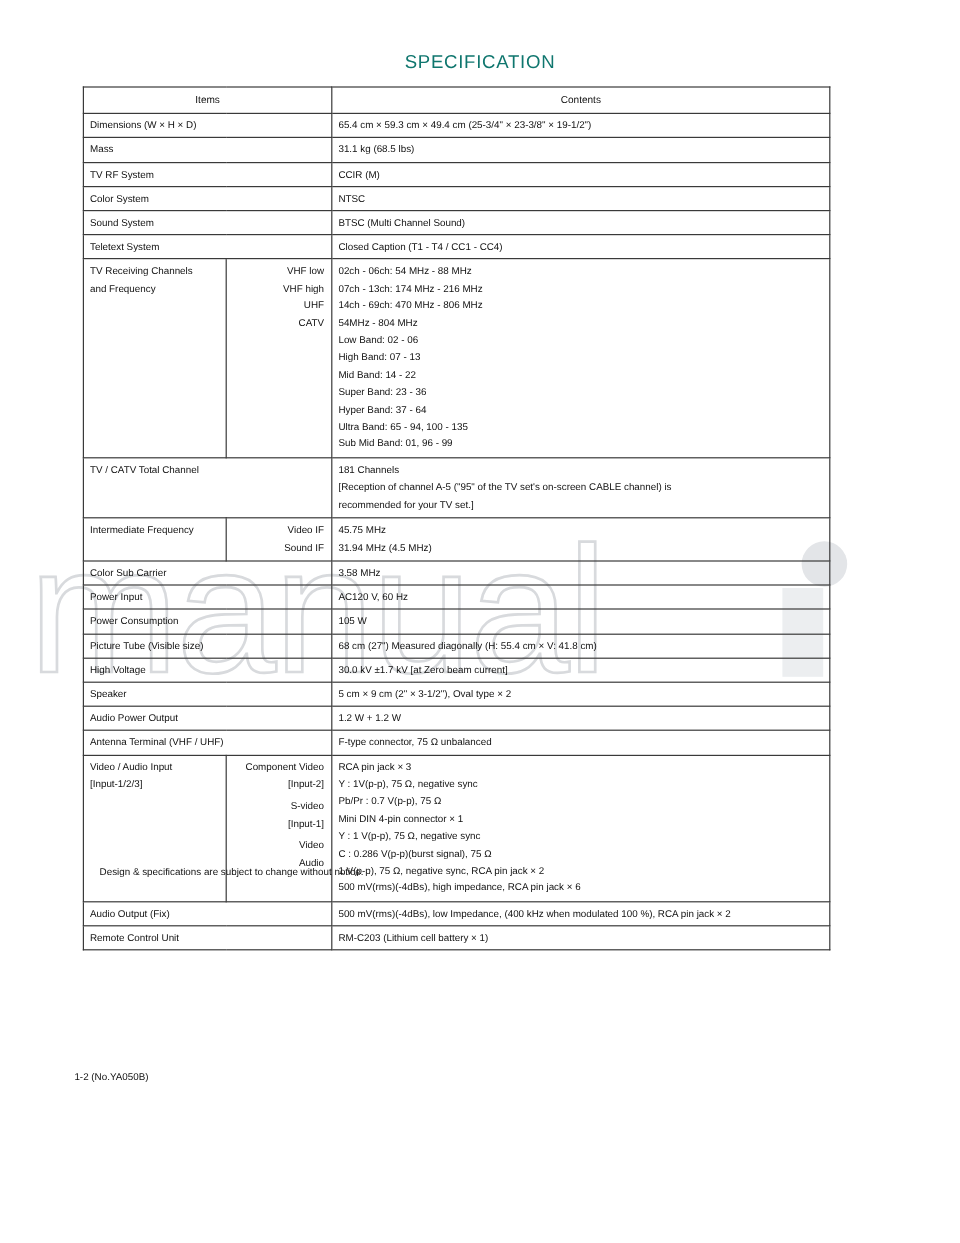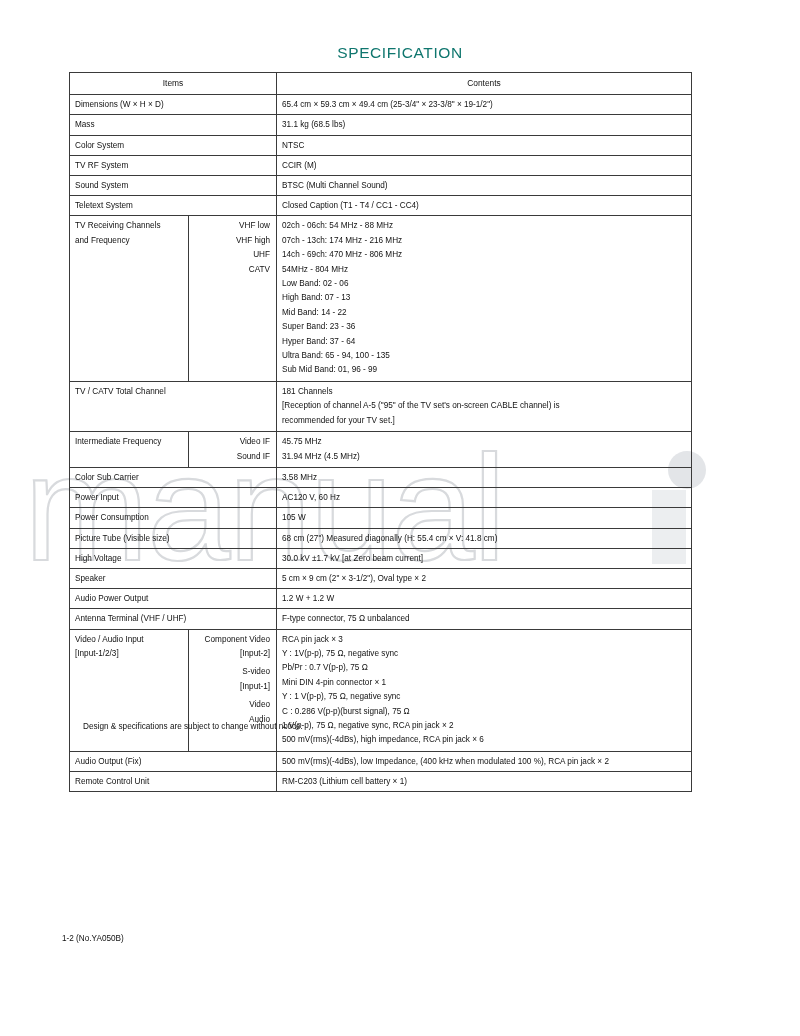--- a/index.html
+++ b/index.html
@@ -116,21 +116,20 @@
     color: #111;
     z-index: 2;
   }
   #page-footer {
     position: absolute;
     left: 62px;
     top: 893px;
     font-size: 8.2px;
     color: #111;
     z-index: 2;
-    margin-top: 41px;
   }
 </style>
 </head>
 <body>
 
 <div id="page">
 
   <div id="watermark">
     <svg width="700" height="160" viewBox="0 0 700 160" xmlns="http://www.w3.org/2000/svg">
       <text class="wm-text" x="0" y="128">manual</text>
@@ -173,33 +172,33 @@
           <td colspan="2">
             <div class="cell">Mass</div>
           </td>
           <td>
             <div class="cell">31.1 kg (68.5 lbs)</div>
           </td>
         </tr>
 
         <tr>
           <td colspan="2">
+            <div class="cell">TV RF System</div>
+          </td>
+          <td>
+            <div class="cell">CCIR (M)</div>
+          </td>
+        </tr>
+
+        <tr>
+          <td colspan="2">
             <div class="cell">Color System</div>
           </td>
           <td>
             <div class="cell">NTSC</div>
-          </td>
-        </tr>
-
-        <tr>
-          <td colspan="2">
-            <div class="cell">TV RF System</div>
-          </td>
-          <td>
-            <div class="cell">CCIR (M)</div>
           </td>
         </tr>
 
         <tr>
           <td colspan="2">
             <div class="cell">Sound System</div>
           </td>
           <td>
             <div class="cell">BTSC (Multi Channel Sound)</div>
           </td>

